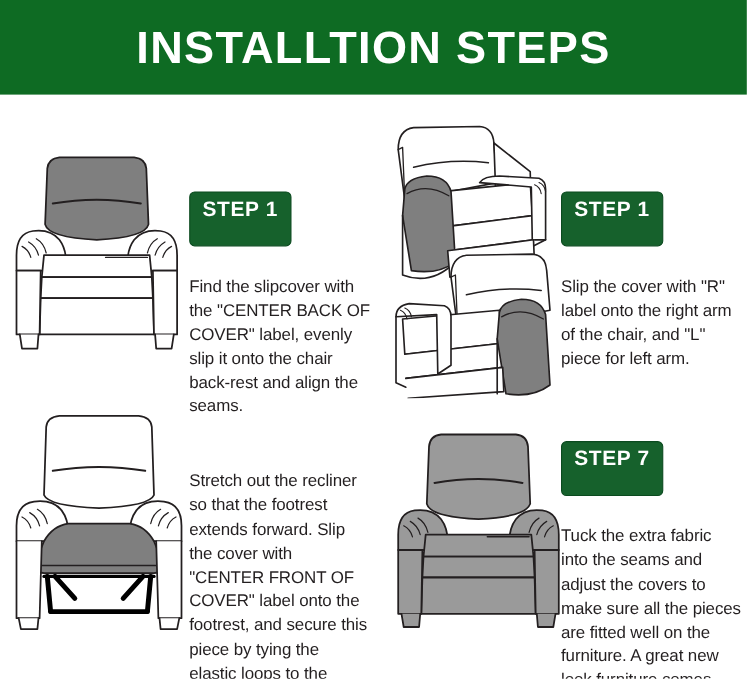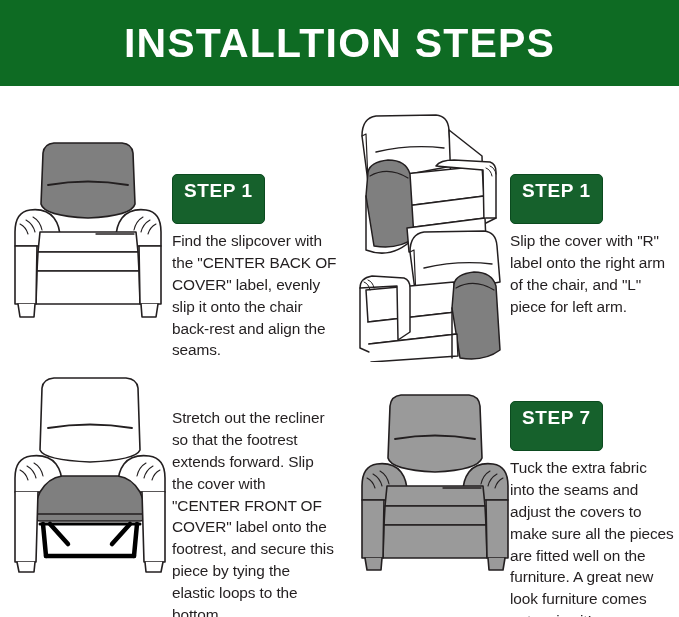--- a/index.html
+++ b/index.html
@@ -53,21 +53,21 @@
     border-radius:5px;
     color:#ffffff;
     font-weight:bold;
     font-size:19px;
     line-height:1;
     padding:6px 11px 23px 11px;
     letter-spacing:0.6px;
     font-family:"Liberation Sans", sans-serif;
   }
   .steptext {
-    margin-top:6px;
+    margin-top:26px;
     color:#231f20;
     font-size:15.4px;
     line-height:1.42;
     font-family:"Liberation Sans", sans-serif;
     letter-spacing:-0.1px;
   }
   svg { display:block; }
 </style>
 </head>
 <body>

